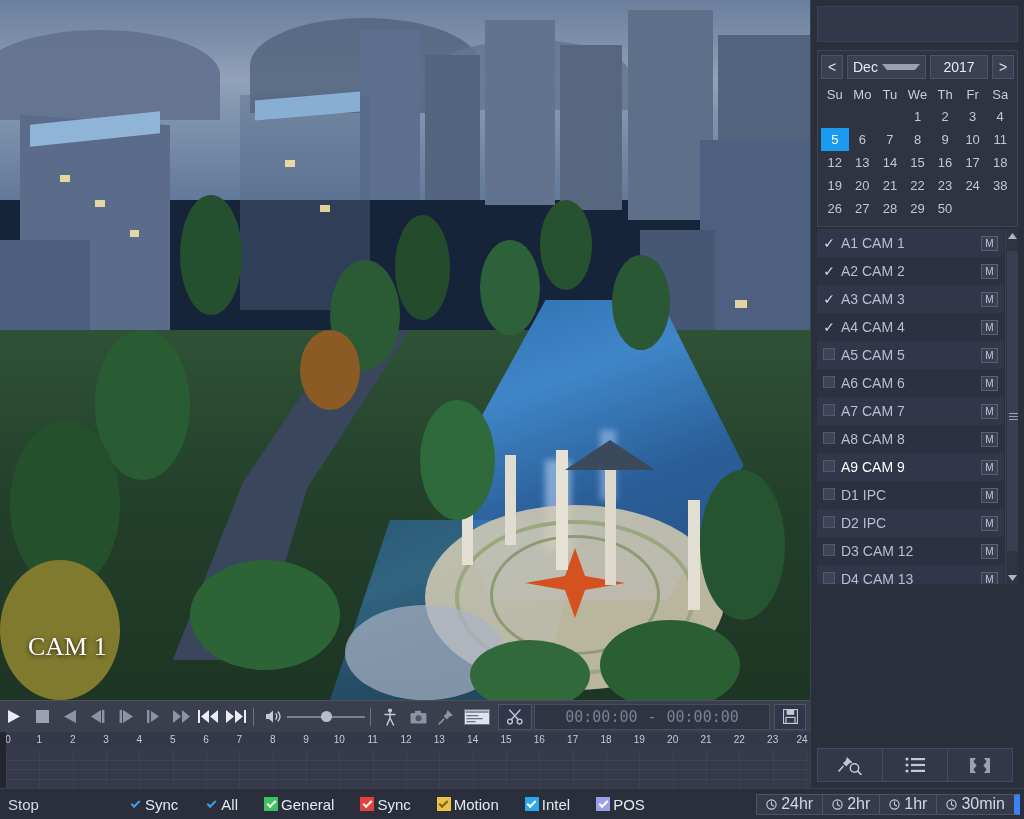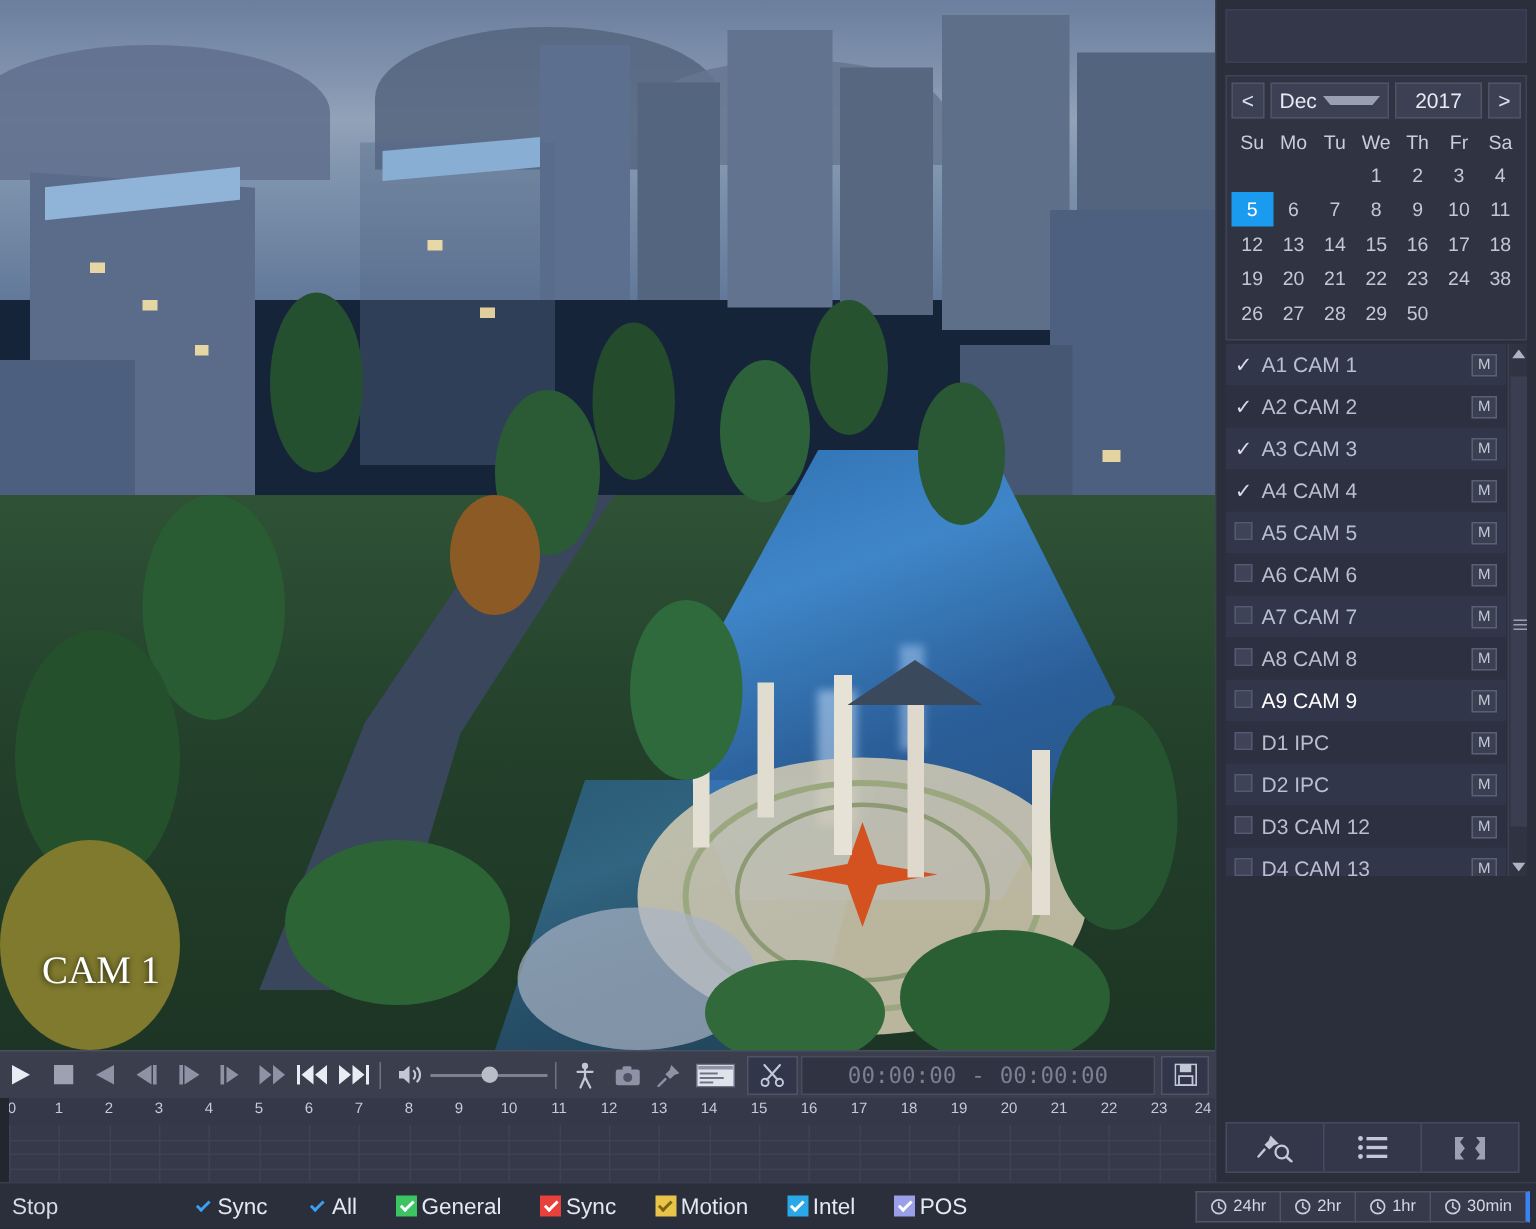--- a/index.html
+++ b/index.html
@@ -100,23 +100,23 @@
     width: 14px; height: 14px; border: 1px solid #5f6舒; position: relative;
     display: flex; align-items: center; justify-content: center;
   }
   .legend .lbl { color: #e4e8f0; font-size: 15px; }
   .chk { width: 9px; height: 5px; border-left: 2px solid; border-bottom: 2px solid;
          transform: rotate(-45deg) translate(1px,-1px); }
   #zoom-btns { position: absolute; right: 4px; display: flex; align-items: center; }
   .zoom-btn {
     height: 21px; padding: 0 9px; display: flex; align-items: center; gap: 4px;
     border: 1px solid #4e5366; border-right: none; background: #363a4b;
-    color: #d3d7e2; font-size: 11px; cursor: pointer;
-  }
-  .zoom-btn:last-child { border-right: 3px solid #3b82f6; }
+    color: #d3d7e2; font-size: 16px; cursor: pointer;
+  }
+  .zoom-btn:last-child { border-right: 6px solid #3b82f6; }
 
   
   #sidebar {
     position: absolute; left: 810px; top: 0; width: 214px; height: 788px;
     background: #2b2e3b; border-left: 1px solid #3b3f4f;
   }
   .dd {
     margin: 4px 6px 0 6px; height: 25px; background: #383c4c; border: 1px solid #4a4f60;
     display: flex; align-items: center; padding: 0 6px; cursor: pointer;
   }

